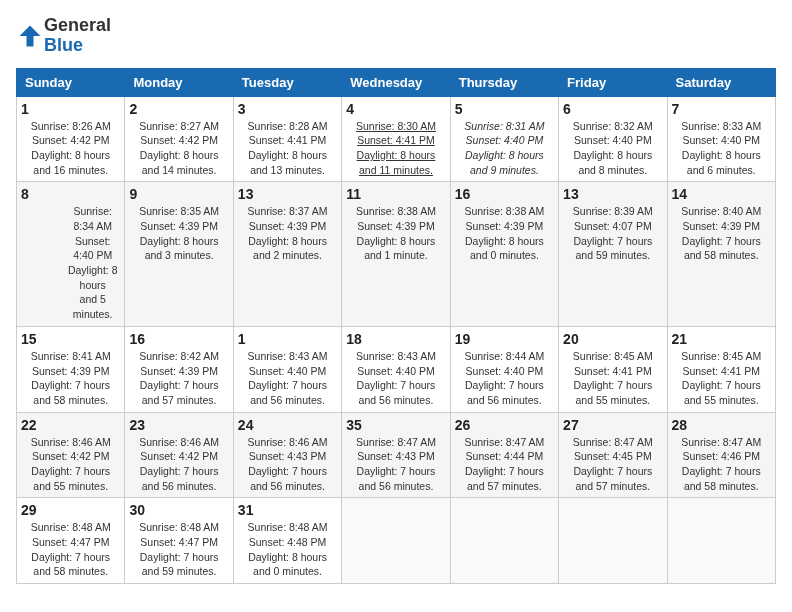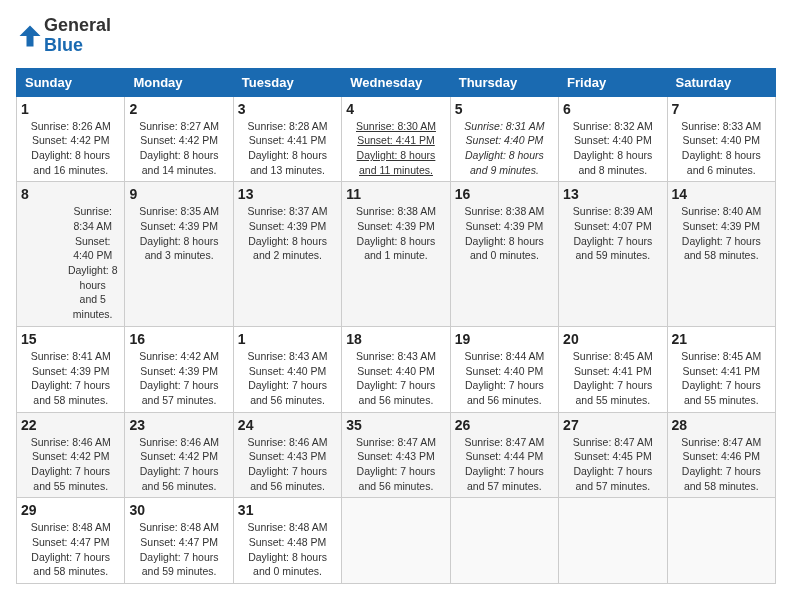--- a/index.html
+++ b/index.html
@@ -220,21 +220,21 @@
       <tr>
         <td>
           <span class="day-num">15</span>
           <div class="day-info" style="white-space: pre-line;">Sunrise: 8:41 AM
 Sunset: 4:39 PM
 Daylight: 7 hours
 and 58 minutes.</div>
         </td>
         <td>
           <span class="day-num">16</span>
-          <div class="day-info" style="white-space: pre-line;">Sunrise: 4:42 AM
+          <div class="day-info" style="white-space: pre-line;">Sunrise: 8:42 AM
 Sunset: 4:39 PM
 Daylight: 7 hours
 and 57 minutes.</div>
         </td>
         <td>
           <span class="day-num">1</span>
           <div class="day-info" style="white-space: pre-line;">Sunrise: 8:43 AM
 Sunset: 4:40 PM
 Daylight: 7 hours
 and 56 minutes.</div>

